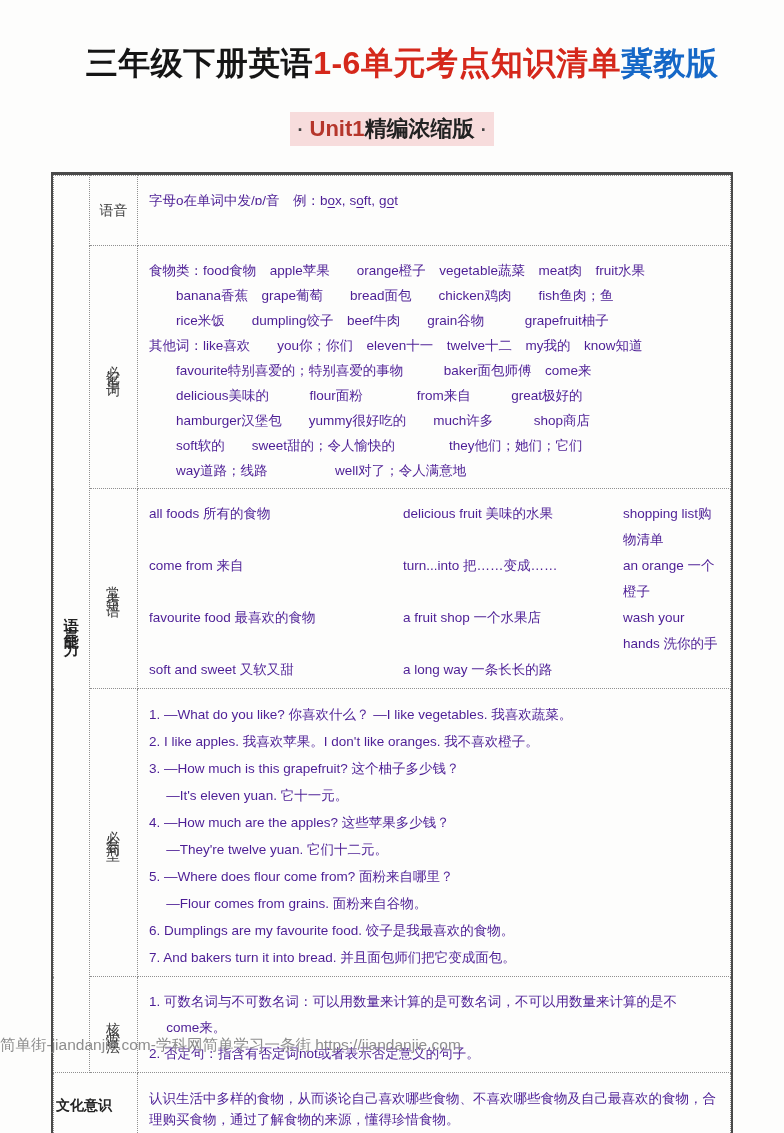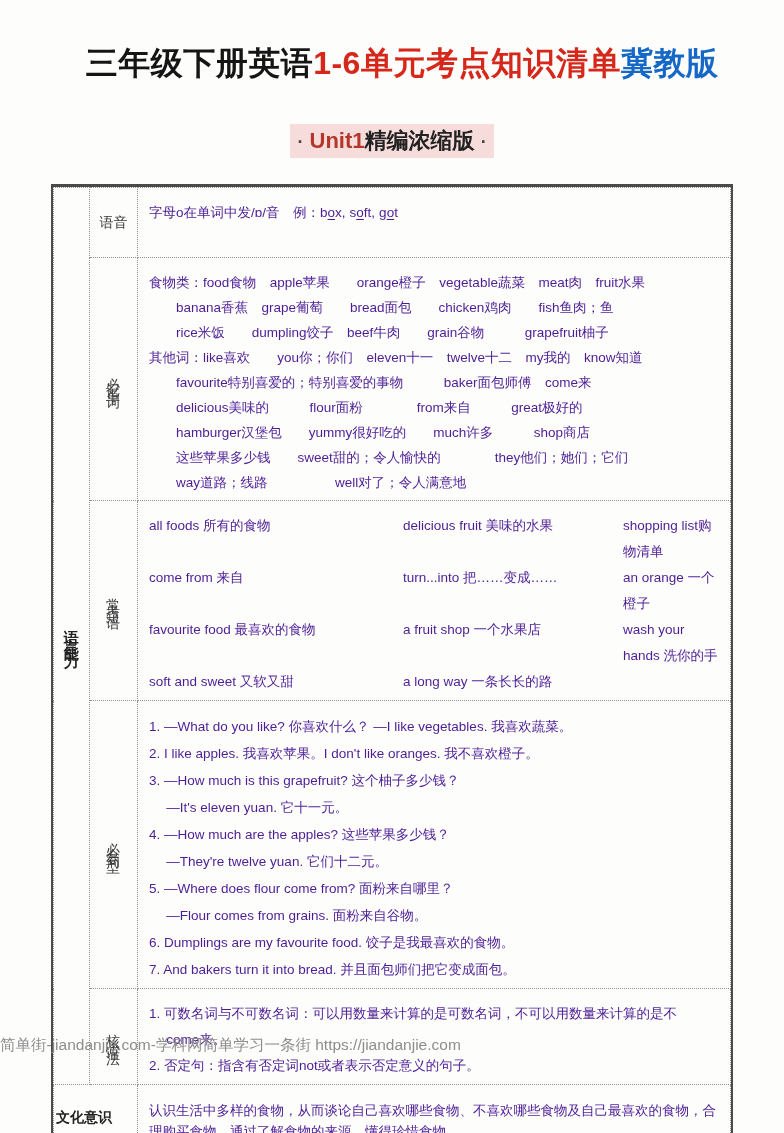--- a/index.html
+++ b/index.html
@@ -18,21 +18,21 @@
     font-size: 32px;
     font-weight: bold;
     letter-spacing: 0.5px;
     color: #151515;
     white-space: nowrap;
     margin-left: 20px;
   }
   .title .t-red  { color: #d5281b; }
   .title .t-blue { color: #1668c7; }
 
-  .subtitle-row { text-align: center; margin-top: 38px; }
+  .subtitle-row { text-align: center; margin-top: 26px; }
   .subtitle {
     display: inline-block;
     background: #f7dcdc;
     padding: 2px 7px;
     font-size: 22px;
     font-weight: bold;
     color: #222;
     position: relative;
   }
   .subtitle::before, .subtitle::after {
@@ -130,21 +130,21 @@
     </td>
     <td class="content-cell">
 
     <div class="line">食物类：food食物　apple苹果　　orange橙子　vegetable蔬菜　meat肉　fruit水果</div>
             <div class="line">　　banana香蕉　grape葡萄　　bread面包　　chicken鸡肉　　fish鱼肉；鱼</div>
             <div class="line">　　rice米饭　　dumpling饺子　beef牛肉　　grain谷物　　　grapefruit柚子</div>
             <div class="line">其他词：like喜欢　　you你；你们　eleven十一　twelve十二　my我的　know知道</div>
             <div class="line">　　favourite特别喜爱的；特别喜爱的事物　　　baker面包师傅　come来</div>
             <div class="line">　　delicious美味的　　　flour面粉　　　　from来自　　　great极好的</div>
             <div class="line">　　hamburger汉堡包　　yummy很好吃的　　much许多　　　shop商店</div>
-            <div class="line">　　这些苹果多少钱　　sweet甜的；令人愉快的　　　　they他们；她们；它们</div>
+            <div class="line">　　soft软的　　sweet甜的；令人愉快的　　　　they他们；她们；它们</div>
             <div class="line">　　way道路；线路　　　　　well对了；令人满意地</div>
           </td>
   </tr>
 
   <tr>
     <td class="label-cell">
       <span class="vert">常考短语</span>
     </td>
     <td class="content-cell">
       <div class="phrases-grid">

